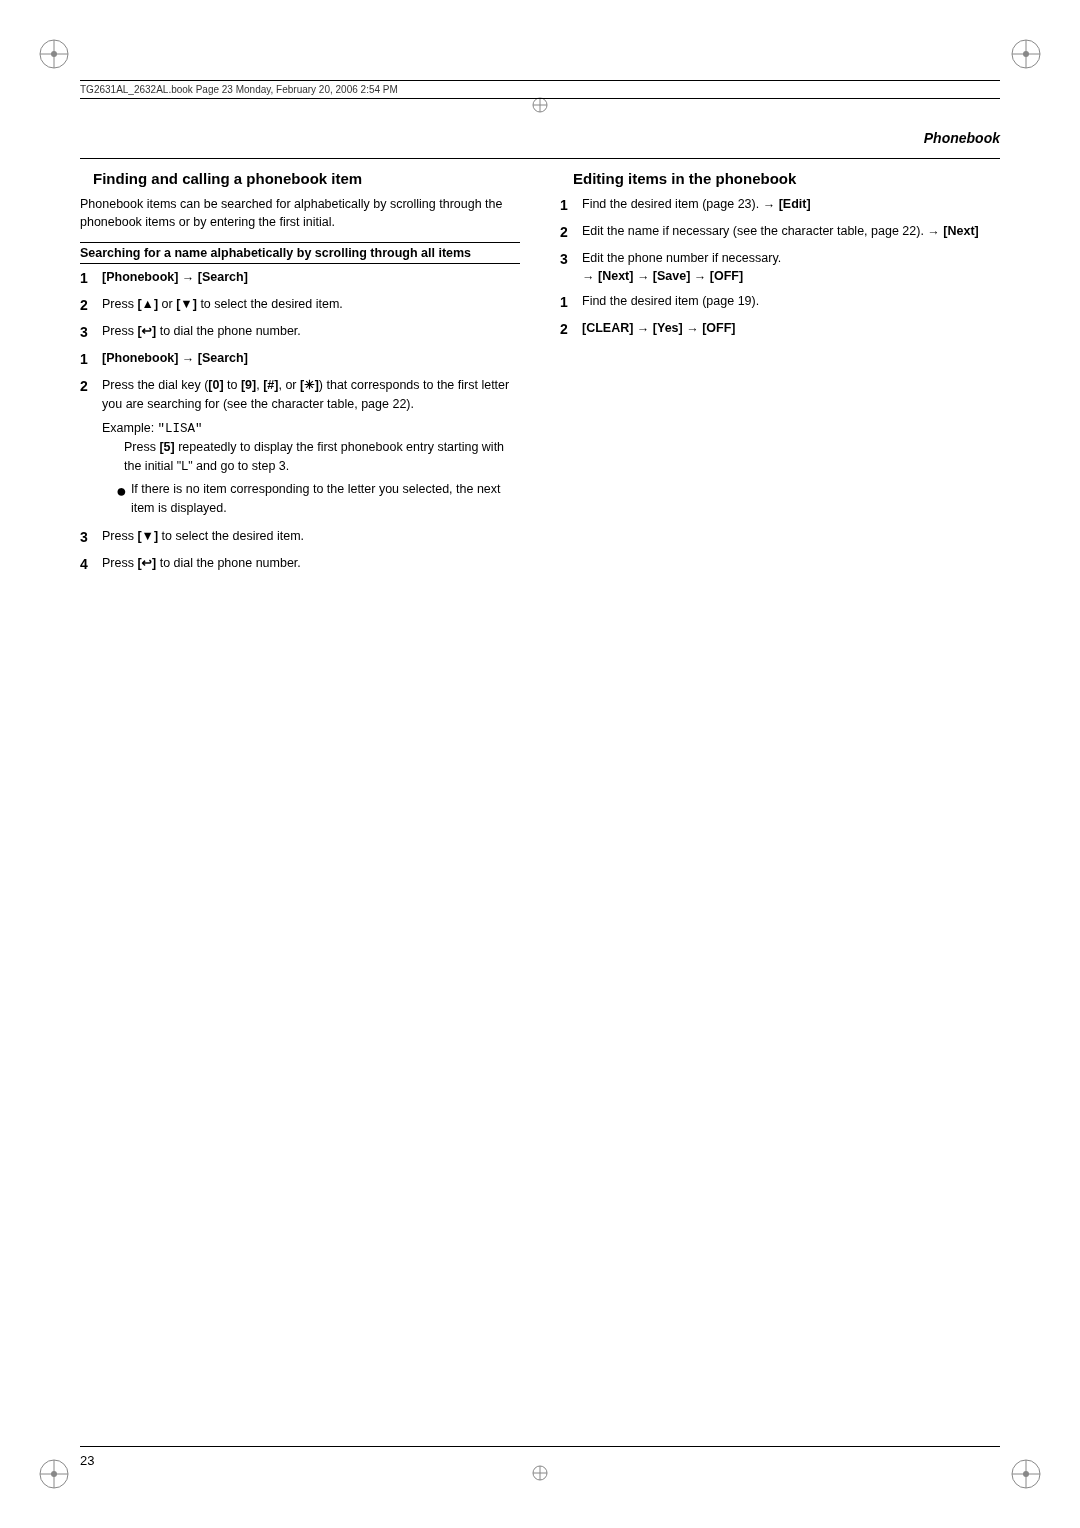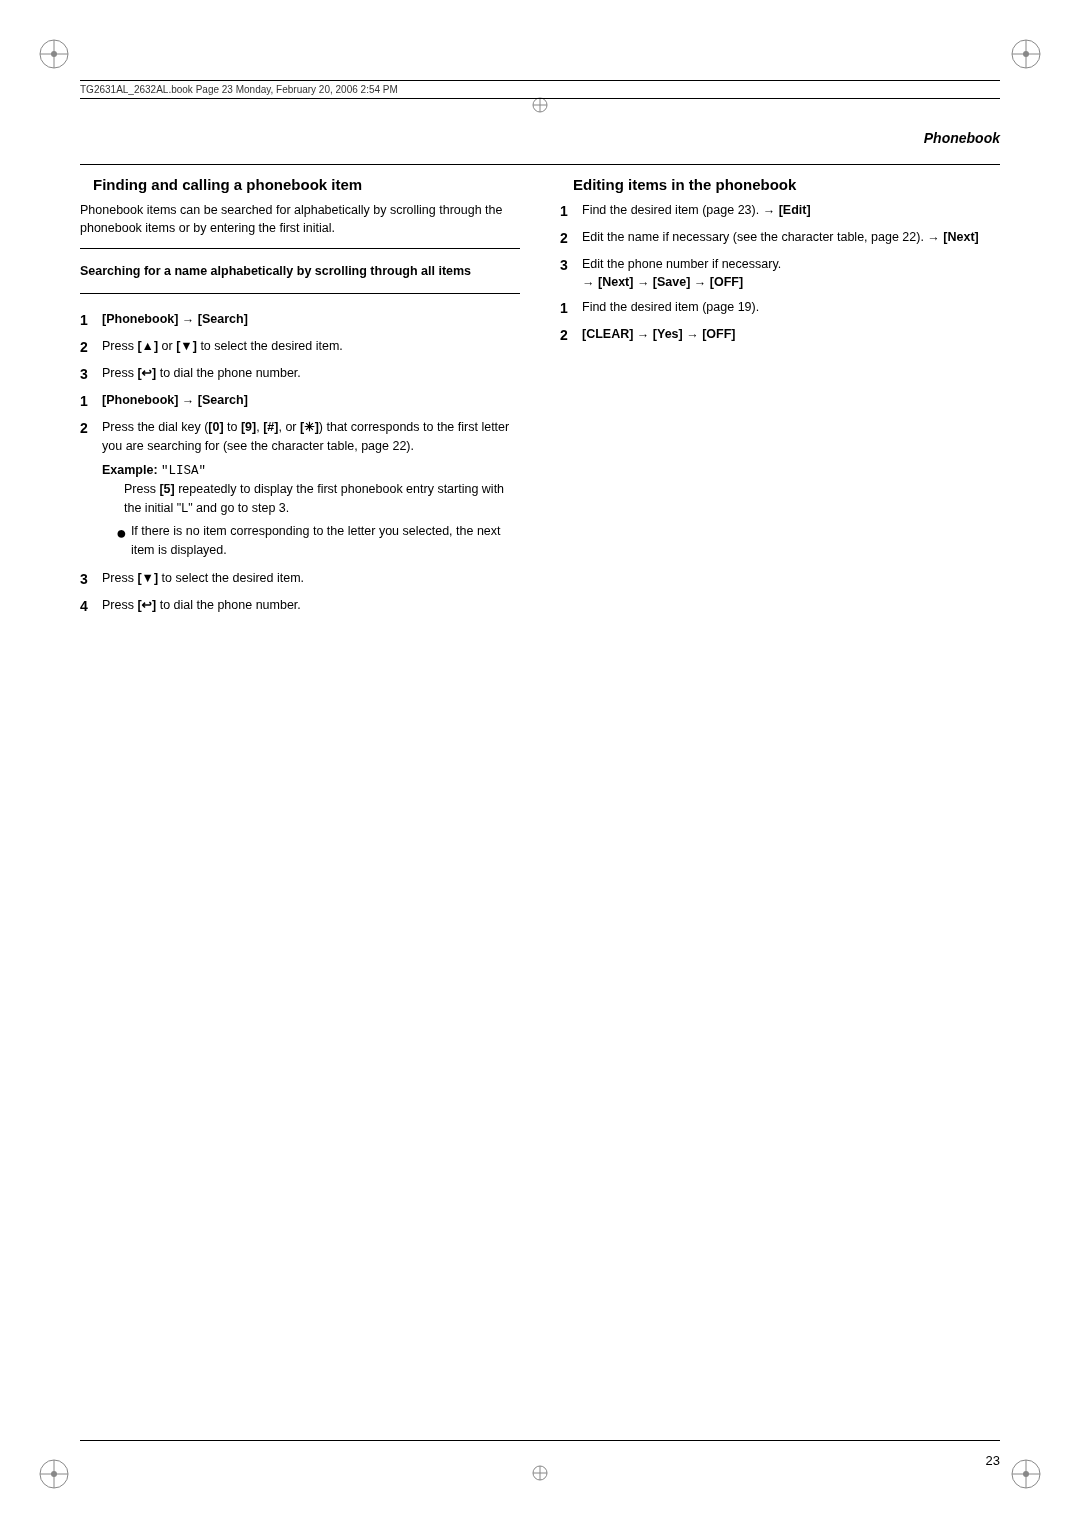--- a/index.html
+++ b/index.html
@@ -58,21 +58,21 @@
       bottom: 120px;
     }
 
     
     .phonebook-title {
       text-align: right;
       font-style: italic;
       font-weight: bold;
       font-size: 14px;
       margin-bottom: 8px;
-      padding-bottom: 18px;
+      padding-bottom: 12px;
       border-bottom: 1.5px solid #000;
     }
 
     
     .two-col {
       display: flex;
       gap: 40px;
       margin-top: 10px;
     }
     .col-left {
@@ -98,22 +98,22 @@
       line-height: 1.5;
       margin-bottom: 10px;
     }
 
     
     .sub-section-heading {
       font-size: 12.5px;
       font-weight: bold;
       border-top: 1px solid #000;
       border-bottom: 1px solid #000;
-      padding: 15px 0;
-      margin-bottom: 16px;
+      padding: 3px 0;
+      margin-bottom: 4px;
       margin-top: 8px;
     }
 
     
     .step {
       display: flex;
       gap: 6px;
       margin-bottom: 6px;
       font-size: 12.5px;
       line-height: 1.5;
@@ -144,39 +144,39 @@
     }
 
     
     .bracket {
       font-weight: bold;
       margin-top: 36px;
     }
 
     
     .example-label {
-      font-weight: bold;
+      font-weight: normal;
       font-size: 12.5px;
       text-align: center;
     }
     .example-code {
       font-family: 'Courier New', monospace;
       font-size: 12.5px;
     }
 
     
     .footer-area {
       position: absolute;
       bottom: 60px;
       left: 80px;
       right: 80px;
       border-top: 1.5px solid #000;
       display: flex;
-      justify-content: flex-end;
-      padding-top: 12px;
+      justify-content: flex-start;
+      padding-top: 6px;
     }
     .page-number {
       font-size: 13px;
       font-weight: normal;
     }
 
     
     .center-mark-bottom {
       position: absolute;
       bottom: 42px;

